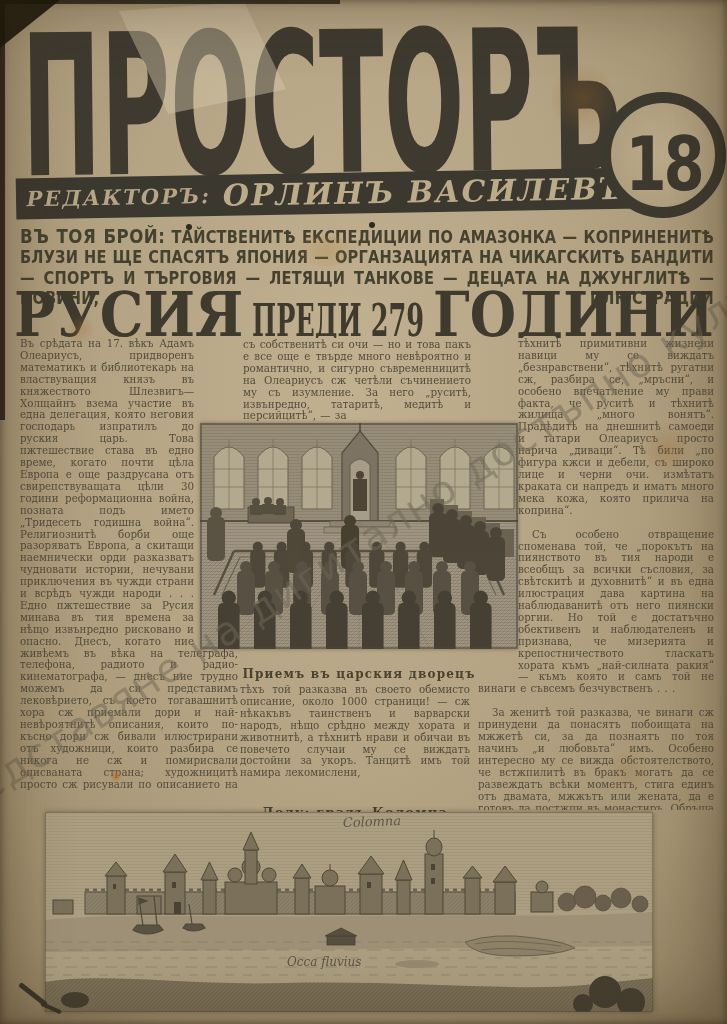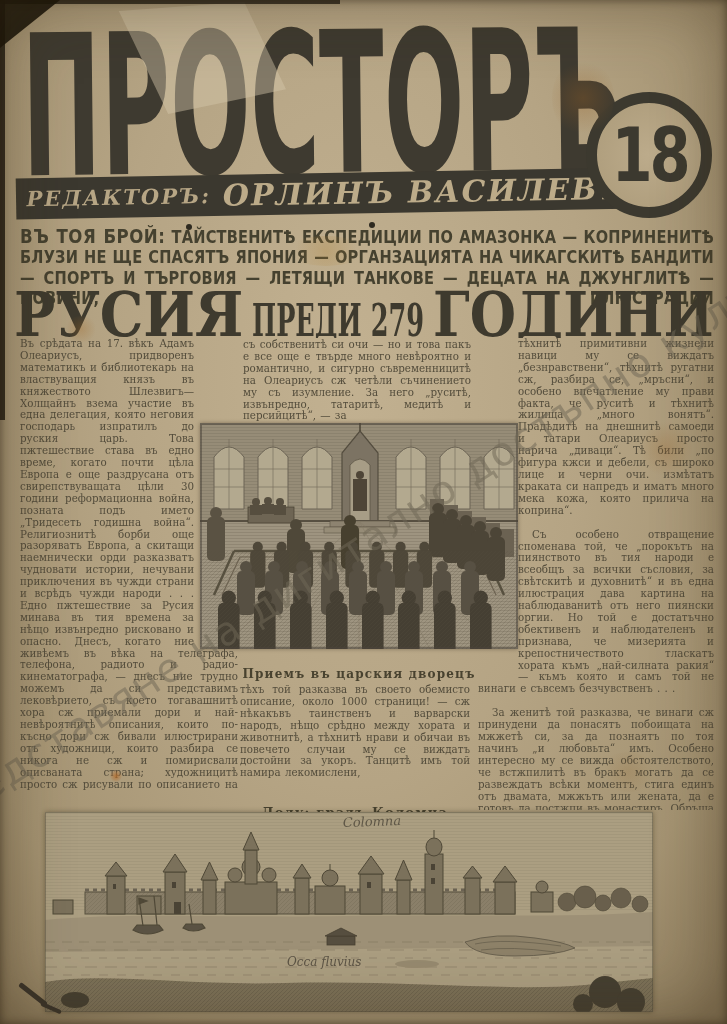--- a/index.html
+++ b/index.html
@@ -23,22 +23,22 @@
   .s4{left:286px;top:236px;width:80px;height:30px;background:radial-gradient(circle,rgba(176,130,52,.28),rgba(176,130,52,0) 72%);}
   .s5{left:600px;top:752px;width:56px;height:40px;background:radial-gradient(circle,rgba(140,100,48,.2),rgba(140,100,48,0) 70%);}
   .s6{left:110px;top:770px;width:12px;height:12px;background:radial-gradient(circle,rgba(178,110,48,.85),rgba(178,110,48,0) 75%);}
   .dot{position:absolute;width:6px;height:6px;border-radius:50%;background:#2e2a20;z-index:22;}
   .d1{left:186px;top:224px;}.d2{left:369px;top:222px;}
   .mark{position:absolute;background:#3a342a;z-index:56;border-radius:2px;}
   .m1{left:16px;top:992px;width:34px;height:5px;transform:rotate(38deg);}
   .m2{left:40px;top:1006px;width:22px;height:4px;transform:rotate(24deg);}
   
   .masthead{position:absolute;left:22px;top:22px;z-index:2;transform:rotate(-.6deg);}
-  .issue-circle{position:absolute;left:586px;top:92px;width:104px;height:104px;border:11px solid #3c392f;
-    border-radius:50%;z-index:5;display:flex;align-items:center;justify-content:center;
+  .issue-circle{position:absolute;left:600px;top:92px;width:104px;height:104px;border:11px solid #3c392f;
+    border-radius:50%;z-index:5;display:flex;align-items:flex-end;justify-content:center;
     background:radial-gradient(circle,#bcab8b 0%,#ad9c7b 90%);}
   .issue-circle span{font-family:"DejaVu Sans",sans-serif;font-weight:bold;font-size:74px;color:#3c392f;
     transform:scaleX(.8);letter-spacing:-4px;}
   .editor-banner{position:absolute;left:16px;top:173px;width:624px;height:41px;background:#3b382f;z-index:3;
     transform:rotate(-1deg);display:flex;align-items:center;justify-content:center;gap:12px;white-space:nowrap;}
   .ed-label{font-family:"DejaVu Serif",serif;font-style:italic;font-weight:bold;font-size:21px;
     color:#b7a685;letter-spacing:2px;}
   .ed-name{font-family:"DejaVu Serif",serif;font-style:italic;font-weight:bold;font-size:30px;
     color:#bcab89;letter-spacing:2px;}
   

